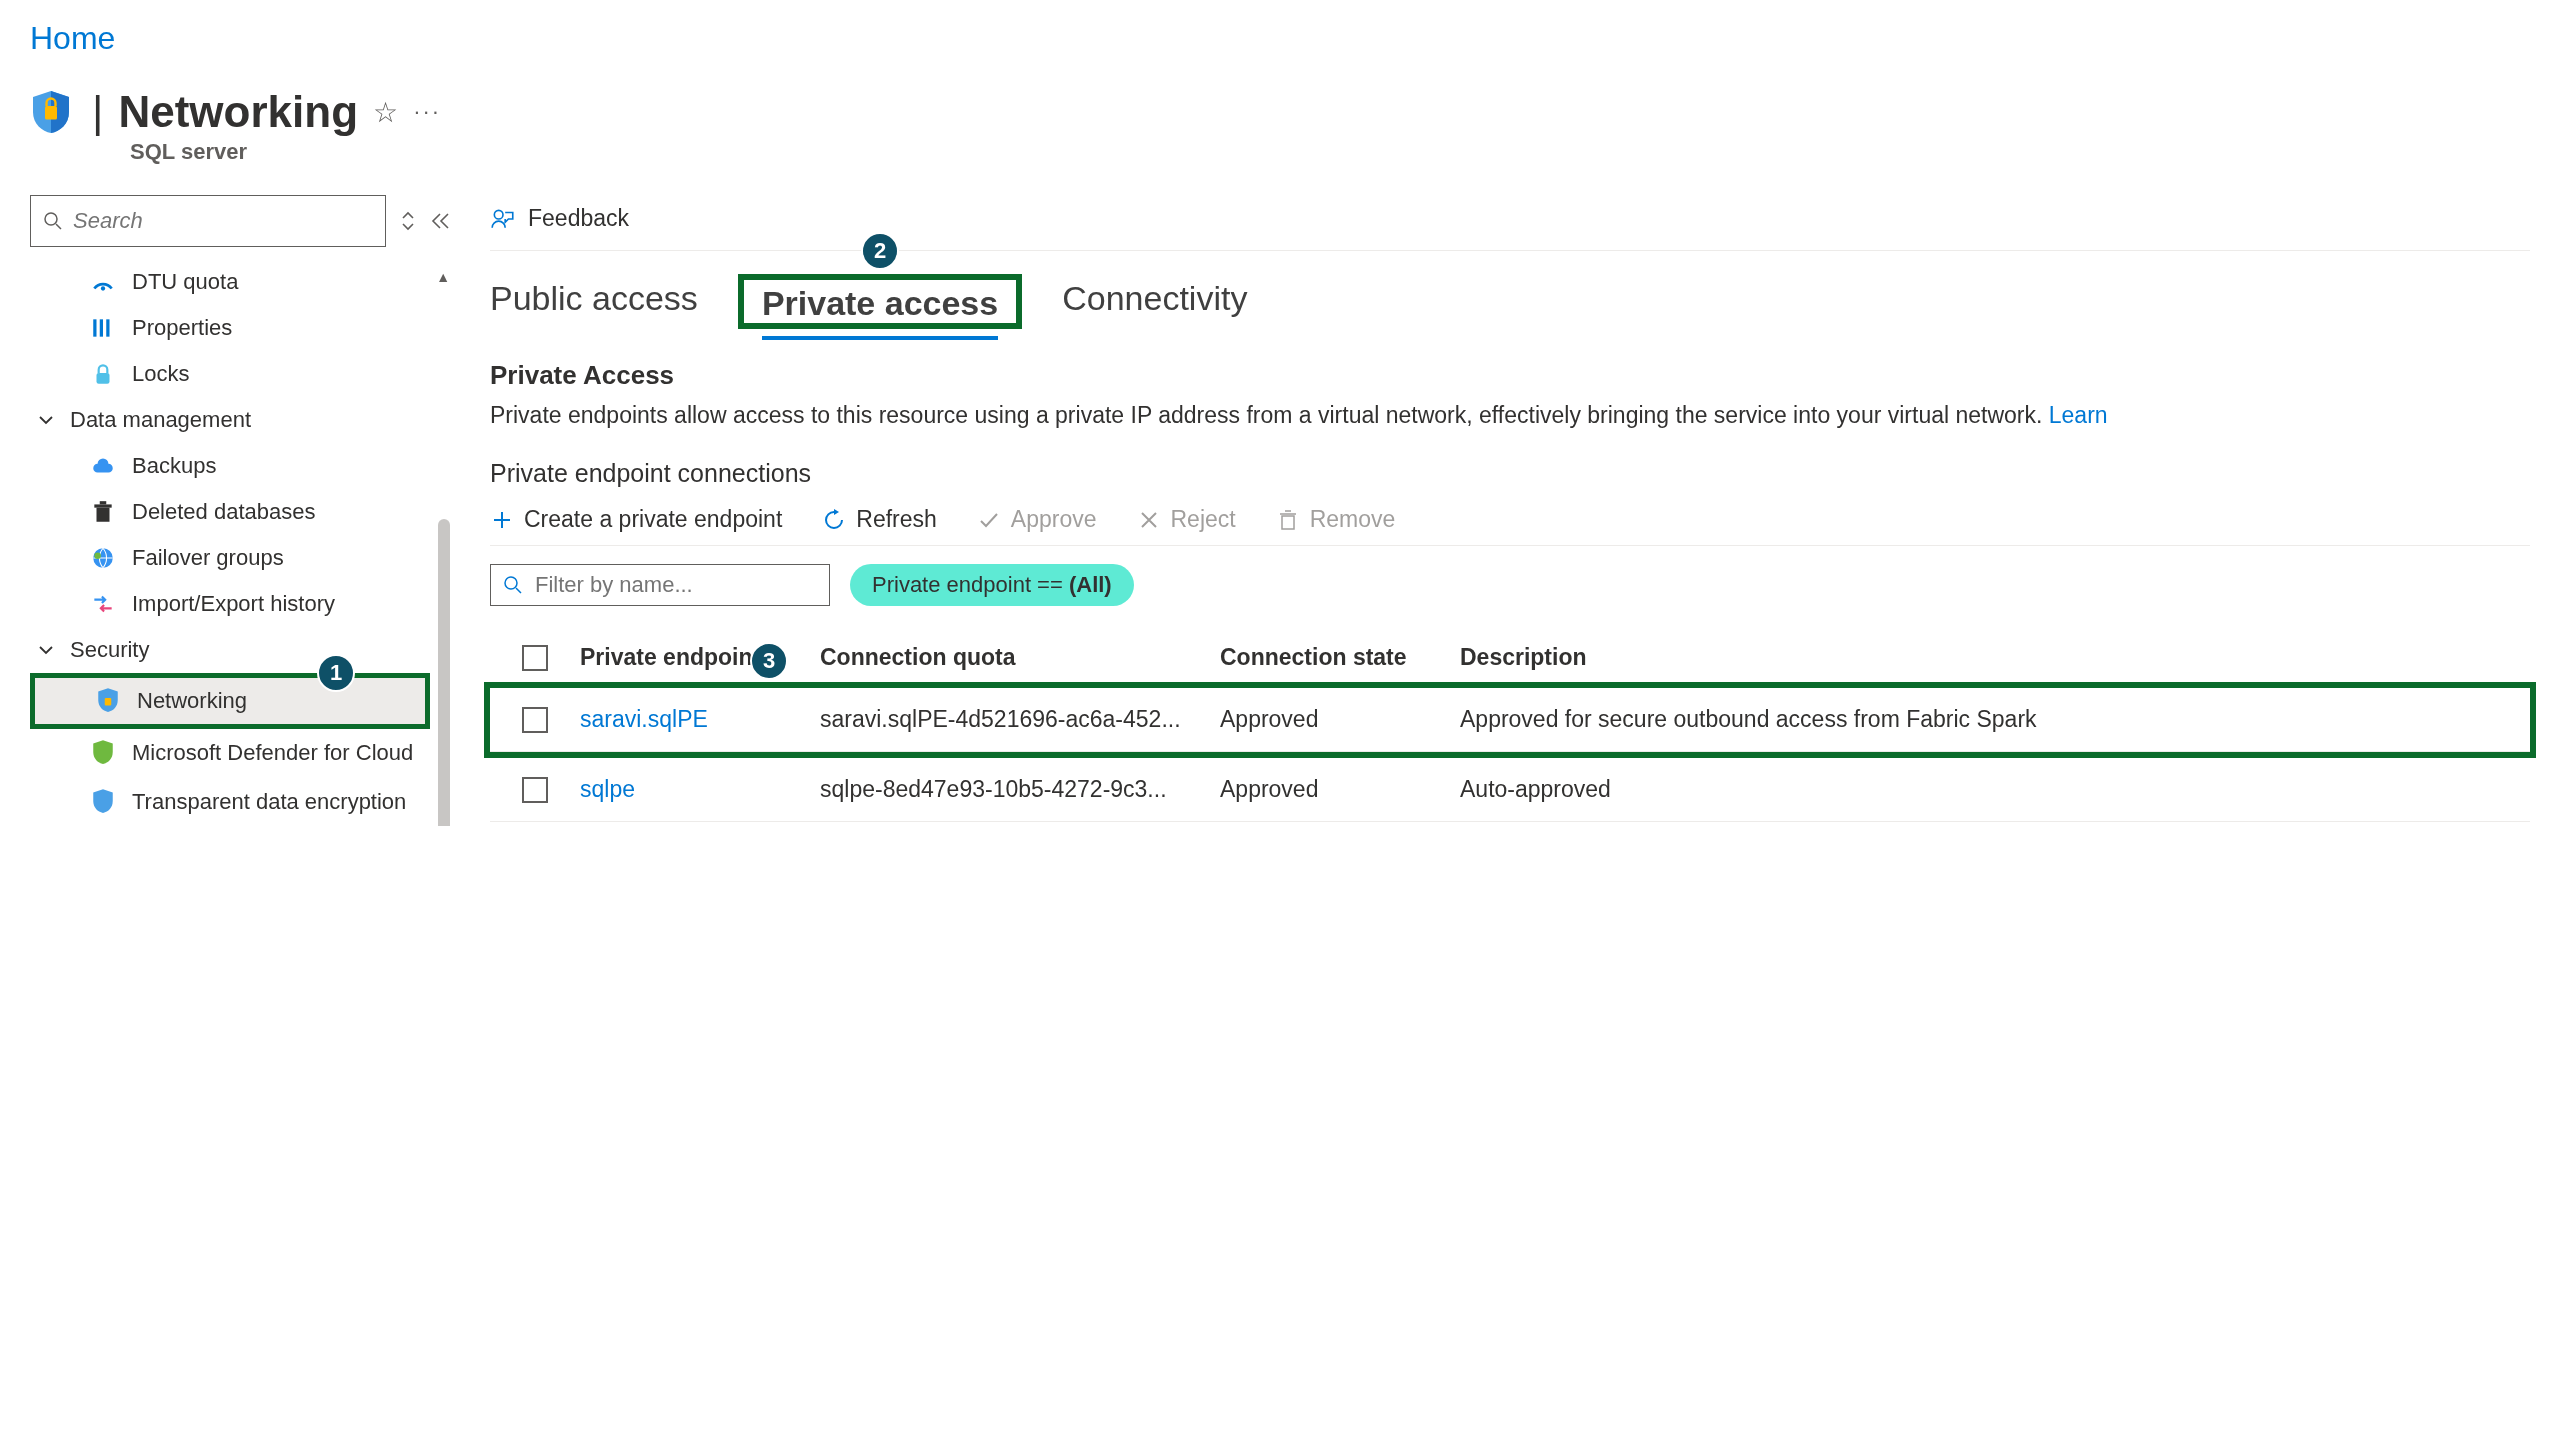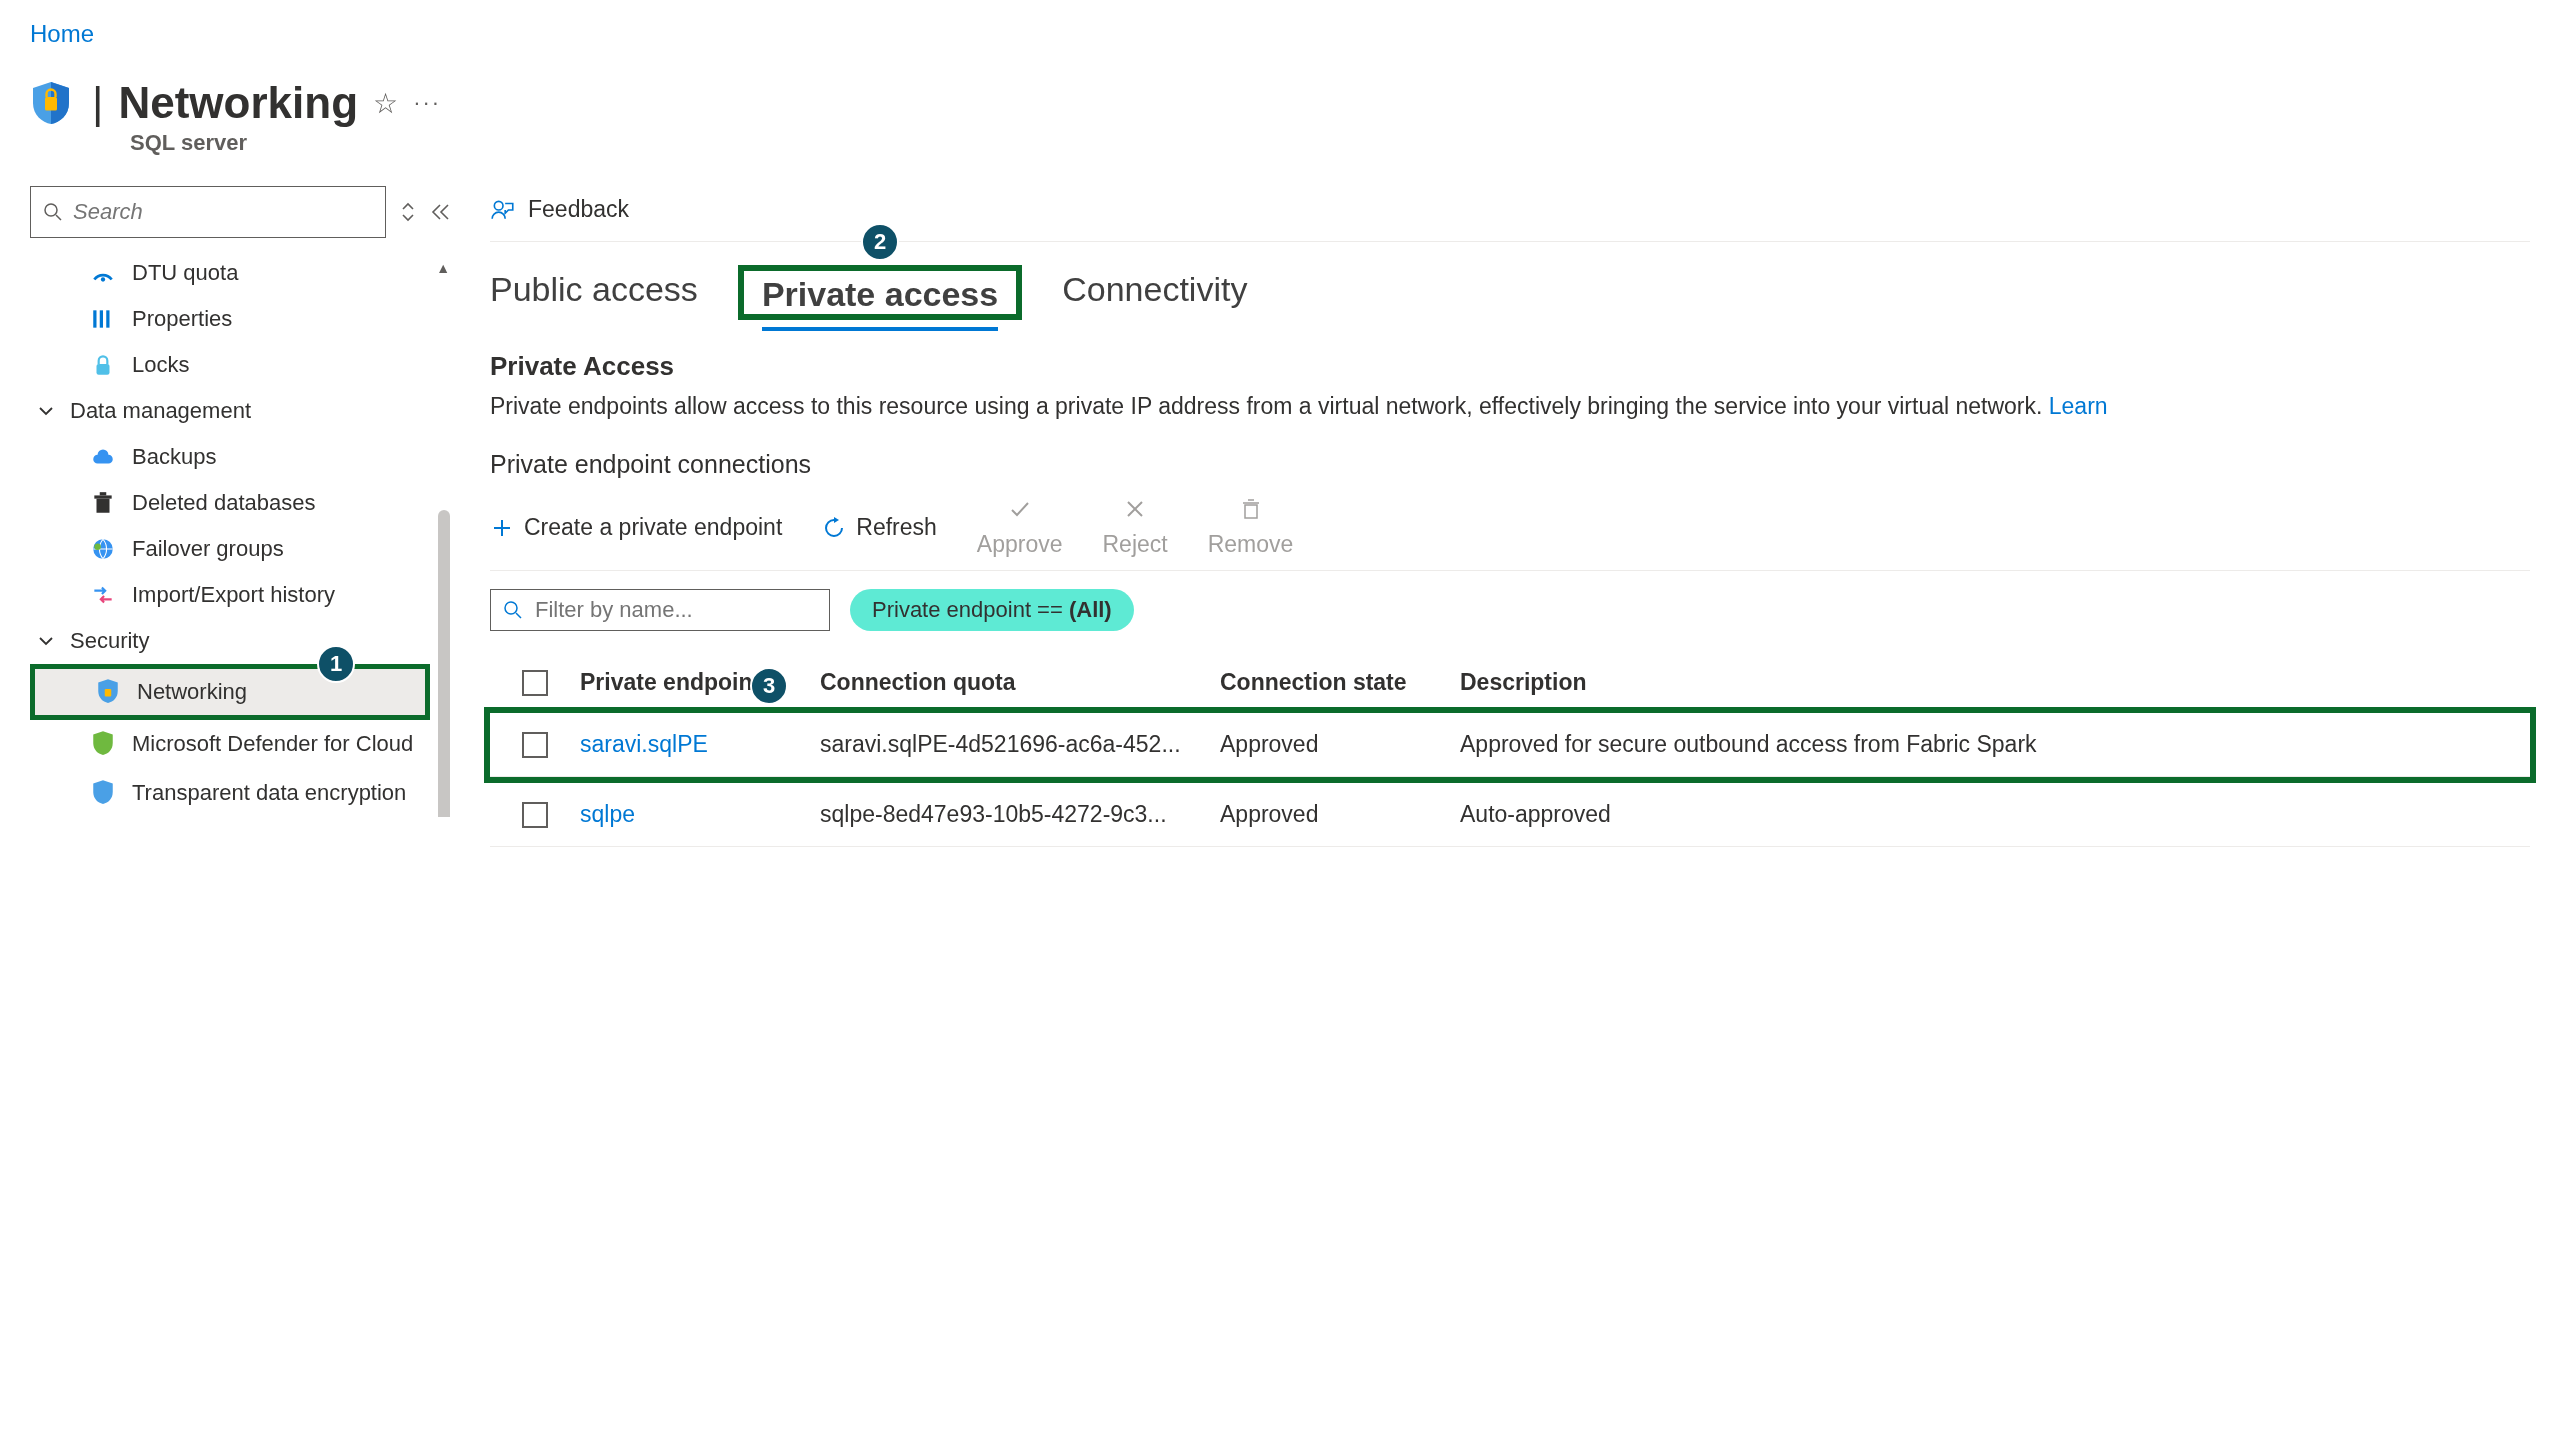--- a/index.html
+++ b/index.html
@@ -1,20 +1,20 @@
 <!DOCTYPE html>
 <html><head>
 <meta charset="utf-8">
 <style>
 * { box-sizing: border-box; margin: 0; padding: 0; font-family: 'Segoe UI', Arial, sans-serif; }
 body { background: #fff; color: #323130; width: 2560px; height: 1440px; overflow: hidden; }
 
 .page { padding: 20px 30px; }
 
-.home-link { color: #0078d4; font-size: 24px; margin-bottom: 30px; display: inline-block; }
+.home-link { color: #0078d4; font-size: 32px; margin-bottom: 30px; display: inline-block; }
 
 .header-row { display: flex; align-items: center; gap: 20px; margin-bottom: 10px; }
 .shield-large { width: 36px; height: 42px; }
 .title-bar { display: flex; align-items: center; gap: 15px; }
 .title-pipe { font-size: 44px; font-weight: 300; color: #323130; }
 .title-text { font-size: 44px; font-weight: 600; color: #323130; }
 .star-icon { font-size: 28px; color: #605e5c; cursor: pointer; }
 .more-icon { font-size: 22px; color: #605e5c; letter-spacing: 2px; cursor: pointer; }
 .subtitle { font-size: 22px; color: #605e5c; margin-left: 100px; margin-top: -8px; margin-bottom: 30px; font-weight: bold; }
 
@@ -54,21 +54,21 @@
 .tab.active { font-weight: 600; border-bottom: 4px solid #0078d4; }
 
 .section-title { font-size: 26px; font-weight: 600; margin-top: 28px; margin-bottom: 8px; }
 .section-desc { font-size: 23px; color: #323130; line-height: 1.4; }
 .section-desc .link { color: #0078d4; }
 
 .sub-title { font-size: 25px; font-weight: 400; margin-top: 28px; }
 
 .toolbar { display: flex; gap: 40px; align-items: center; margin-top: 18px; padding-bottom: 12px; border-bottom: 1px solid #edebe9; }
 .toolbar-btn { display: flex; align-items: center; gap: 10px; font-size: 23px; color: #323130; cursor: pointer; }
-.toolbar-btn.disabled { color: #a19f9d; cursor: default; flex-direction: column; }
+.toolbar-btn.disabled { color: #a19f9d; cursor: default; }
 .toolbar-btn .ticon { width: 24px; height: 24px; display: inline-flex; align-items: center; justify-content: center; }
 
 .filter-row { display: flex; gap: 20px; align-items: center; margin-top: 18px; }
 .filter-box { display: flex; align-items: center; border: 1px solid #605e5c; padding: 4px 12px; width: 340px; height: 42px; }
 .filter-box svg { width: 20px; height: 20px; margin-right: 12px; color: #0078d4; }
 .filter-input { border: none; outline: none; font-size: 22px; flex: 1; color: #605e5c; }
 .pill { background: #5eead4; border-radius: 22px; padding: 8px 22px; font-size: 22px; color: #323130; }
 .pill b { font-weight: 600; }
 
 .table { margin-top: 28px; }

